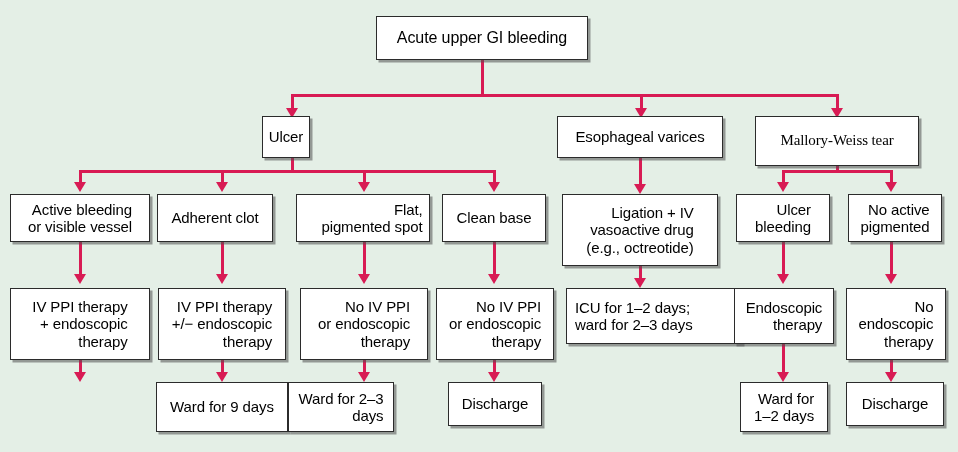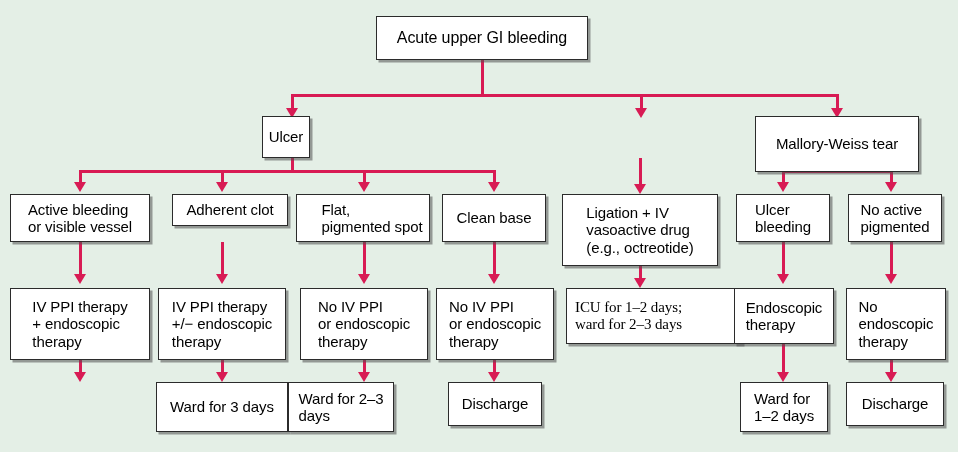--- a/index.html
+++ b/index.html
@@ -19,21 +19,21 @@
   
   .node {
     position: absolute;
     box-sizing: border-box;
     background: #ffffff;
     border: 1.6px solid #2b2b2b;
     box-shadow: 2.5px 2.5px 0 0 rgba(80,80,80,0.55);
     display: flex;
     align-items: center;
     justify-content: center;
-    text-align: left;
+    text-align: right;
     color: #000000;
     font-size: 15px;
     line-height: 1.16;
     letter-spacing: -0.1px;
     padding: 2px 6px;
     white-space: pre-line;
     z-index: 3;
   }
   .node.lead {
     justify-content: flex-start;
@@ -77,21 +77,22 @@
   <div class="vline" style="left:291px; top:94px; height:16px;"></div>
   <div class="arrow" style="left:286px; top:108px;"></div>
 
   <div class="vline" style="left:640px; top:94px; height:16px;"></div>
   <div class="arrow" style="left:635px; top:108px;"></div>
 
   <div class="vline" style="left:836px; top:94px; height:16px;"></div>
   <div class="arrow" style="left:831px; top:108px;"></div>
 
   <div class="node" style="left:262px; top:116px; width:48px; height:42px;">Ulcer</div>
-  <div class="node" style="left:755px; top:116px; width:164px; height:56px;">Mallory-Weiss tear</div>
+  <div class="node" style="left:557px; top:116px; width:166px; height:42px;">Esophageal varices</div>
+  <div class="node" style="left:755px; top:116px; width:164px; height:50px;font-family:Liberation Serif, serif;">Mallory-Weiss tear</div>
 
   <div class="vline" style="left:290.5px; top:158px; height:14px;"></div>
   <div class="hline" style="left:79px; top:170px; width:417px;"></div>
   <div class="vline" style="left:79px; top:170px; height:14px;"></div>
   <div class="arrow" style="left:74px; top:182px;"></div>
   <div class="vline" style="left:221px; top:170px; height:14px;"></div>
   <div class="arrow" style="left:216px; top:182px;"></div>
   <div class="vline" style="left:363px; top:170px; height:14px;"></div>
   <div class="arrow" style="left:358px; top:182px;"></div>
   <div class="vline" style="left:493px; top:170px; height:14px;"></div>
@@ -102,21 +103,21 @@
 
   <div class="vline" style="left:835.5px; top:158px; height:14px;"></div>
   <div class="hline" style="left:782px; top:170px; width:111px;"></div>
   <div class="vline" style="left:782px; top:170px; height:14px;"></div>
   <div class="arrow" style="left:777px; top:182px;"></div>
   <div class="vline" style="left:890px; top:170px; height:14px;"></div>
   <div class="arrow" style="left:885px; top:182px;"></div>
 
   <div class="node" style="left:10px; top:194px; width:140px; height:48px;">Active bleeding
 or visible vessel</div>
-  <div class="node" style="left:172px; top:194px; width:116px; height:32px;">Adherent clot</div>
+  <div class="node" style="left:157px; top:194px; width:116px; height:48px;">Adherent clot</div>
   <div class="node" style="left:296px; top:194px; width:134px; height:48px;padding-left:24px;">Flat,
 pigmented spot</div>
   <div class="node" style="left:442px; top:194px; width:104px; height:48px;">Clean base</div>
 
   <div class="node" style="left:562px; top:194px; width:156px; height:72px;">Ligation + IV
 vasoactive drug
 (e.g., octreotide)</div>
 
   <div class="node" style="left:736px; top:194px; width:94px; height:48px;">Ulcer
 bleeding</div>
@@ -146,21 +147,21 @@
   <div class="node" style="left:158px; top:288px; width:128px; height:72px;">IV PPI therapy
 +/− endoscopic
 therapy</div>
   <div class="node" style="left:300px; top:288px; width:128px; height:72px;">No IV PPI
 or endoscopic
 therapy</div>
   <div class="node" style="left:436px; top:288px; width:118px; height:72px;">No IV PPI
 or endoscopic
 therapy</div>
 
-  <div class="node lead" style="left:566px; top:288px; width:176px; height:56px;font-family:Liberation Serif, serif;">ICU for 1–2 days;
+  <div class="node lead" style="left:566px; top:288px; width:176px; height:56px;">ICU for 1–2 days;
 ward for 2–3 days</div>
 
   <div class="node" style="left:734px; top:288px; width:100px; height:56px;">Endoscopic
 therapy</div>
   <div class="node" style="left:846px; top:288px; width:100px; height:72px;">No
 endoscopic
 therapy</div>
 
   <div class="vline" style="left:78.5px; top:360px; height:14px;"></div>
   <div class="arrow" style="left:73.5px; top:372px;"></div>
@@ -169,21 +170,21 @@
   <div class="vline" style="left:362.5px; top:360px; height:14px;"></div>
   <div class="arrow" style="left:357.5px; top:372px;"></div>
   <div class="vline" style="left:492.5px; top:360px; height:14px;"></div>
   <div class="arrow" style="left:487.5px; top:372px;"></div>
 
   <div class="vline" style="left:781.5px; top:344px; height:32px;"></div>
   <div class="arrow" style="left:776.5px; top:372px;"></div>
   <div class="vline" style="left:889.5px; top:360px; height:16px;"></div>
   <div class="arrow" style="left:884.5px; top:372px;"></div>
 
-  <div class="node" style="left:156px; top:382px; width:132px; height:50px;">Ward for 3 days</div>
+  <div class="node" style="left:156px; top:382px; width:132px; height:50px;">Ward for 9 days</div>
   <div class="node" style="left:288px; top:382px; width:106px; height:50px;">Ward for 2–3
 days</div>
   <div class="node" style="left:448px; top:382px; width:94px; height:44px;">Discharge</div>
 
   <div class="node" style="left:740px; top:382px; width:88px; height:50px;">Ward for
 1–2 days</div>
   <div class="node" style="left:846px; top:382px; width:98px; height:44px;">Discharge</div>
 
 </div>
 

